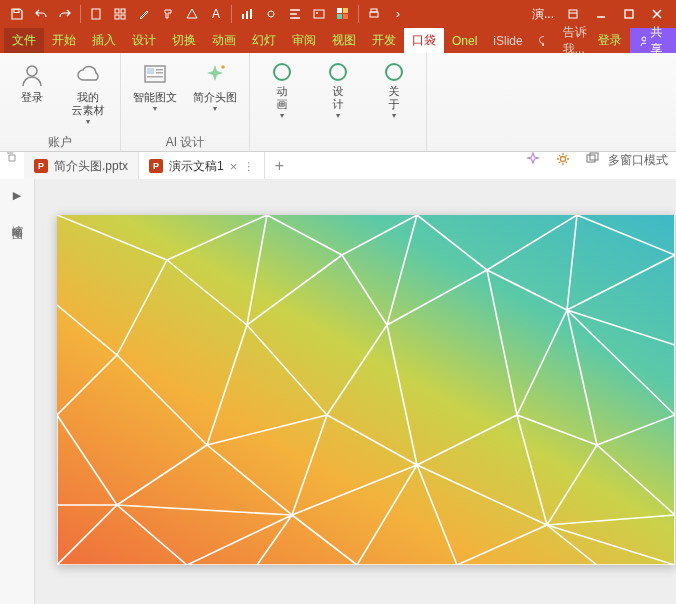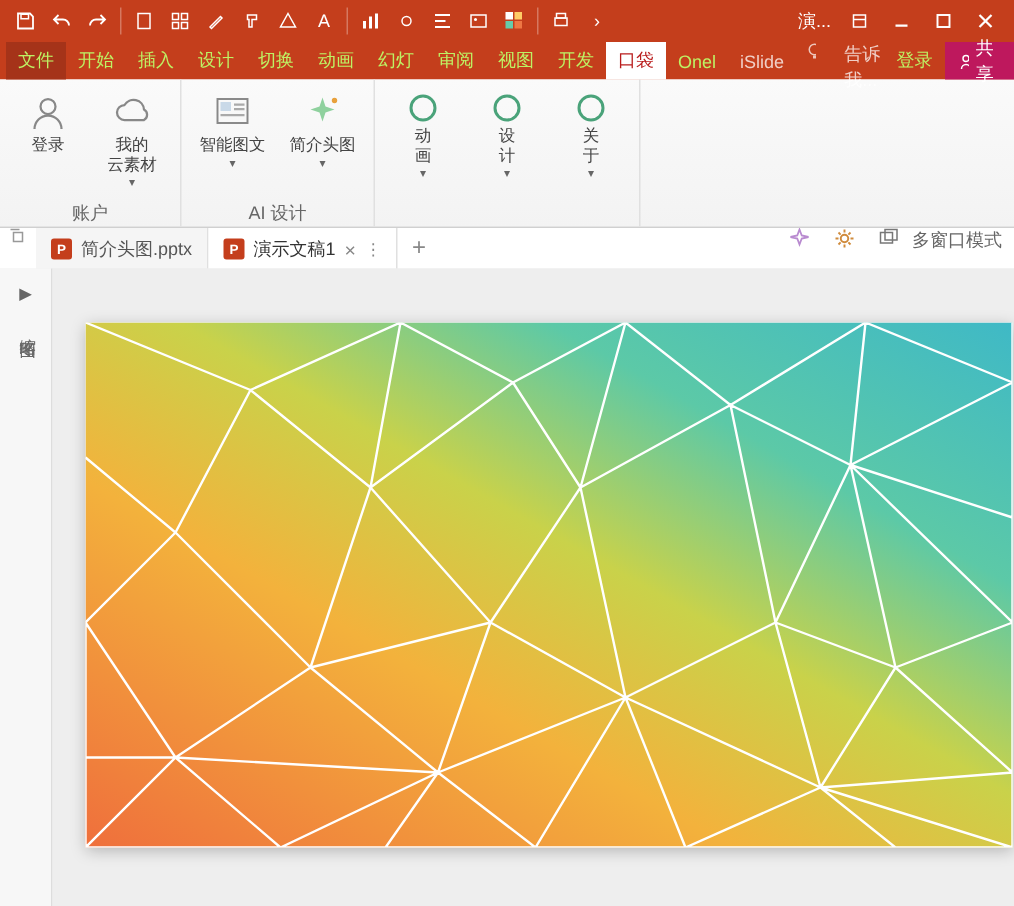--- a/index.html
+++ b/index.html
@@ -8,23 +8,23 @@
   .qat-btn{width:22px;height:22px;display:flex;align-items:center;justify-content:center;color:#fff;border-radius:2px;cursor:pointer}
   .qat-sep{width:1px;height:18px;background:rgba(255,255,255,.3);margin:0 2px}
   .title-spacer{flex:1}
   .title-text{color:#fff;font-size:12px;margin:0 4px}
   .win-btn{width:26px;height:24px;display:flex;align-items:center;justify-content:center;color:#fff;cursor:pointer}
   .tabbar{height:25px;background:#c43e1c;display:flex;align-items:stretch;padding-left:4px}
   .tab{padding:0 8px;display:flex;align-items:center;color:#bef264;font-size:12px;cursor:pointer;white-space:nowrap}
   .tab.file{background:#a53319}
   .tab.active{background:#fff;color:#b91c1c}
   .tab.dim{color:rgba(255,255,255,.75)}
-  .tellme{flex:1;display:flex;align-items:flex-start;gap:19px;color:rgba(255,255,255,.75);padding-left:6px}
+  .tellme{flex:1;display:flex;align-items:center;gap:19px;color:rgba(255,255,255,.75);padding-left:6px}
   .tellme svg{opacity:.7}
-  .share{display:flex;align-items:center;gap:4px;padding:0 8px;color:#fff;background:#be185d}
+  .share{display:flex;align-items:center;gap:4px;padding:0 8px;color:#fff;background:#8b5cf6}
   .ribbon{height:98px;background:linear-gradient(#fafafa,#f3f3f3);border-bottom:1px solid #d0d0d0;display:flex}
   .group{display:flex;flex-direction:column;align-items:center;border-right:1px solid #e0e0e0;padding:4px 6px 0}
   .group-body{flex:1;display:flex;align-items:flex-start;gap:4px}
   .group-label{font-size:12px;color:#666;height:18px;display:flex;align-items:center}
   .rbtn{display:flex;flex-direction:column;align-items:center;gap:2px;padding:4px 6px;cursor:pointer;border-radius:2px;min-width:40px}
   .rbtn .lbl{font-size:11px;color:#444;text-align:center;line-height:13px}
   .rbtn .dd{font-size:8px;color:#666;margin-top:-2px}
   .doctabs{height:28px;border-bottom:1px solid #d0d0d0;display:flex;align-items:stretch;background:#fff}
   .doctab{display:flex;align-items:center;gap:6px;padding:0 10px;border-right:1px solid #e0e0e0;cursor:pointer;background:#f5f5f5;font-size:12px;color:#555}
   .doctab.active{background:#fff;color:#333}

